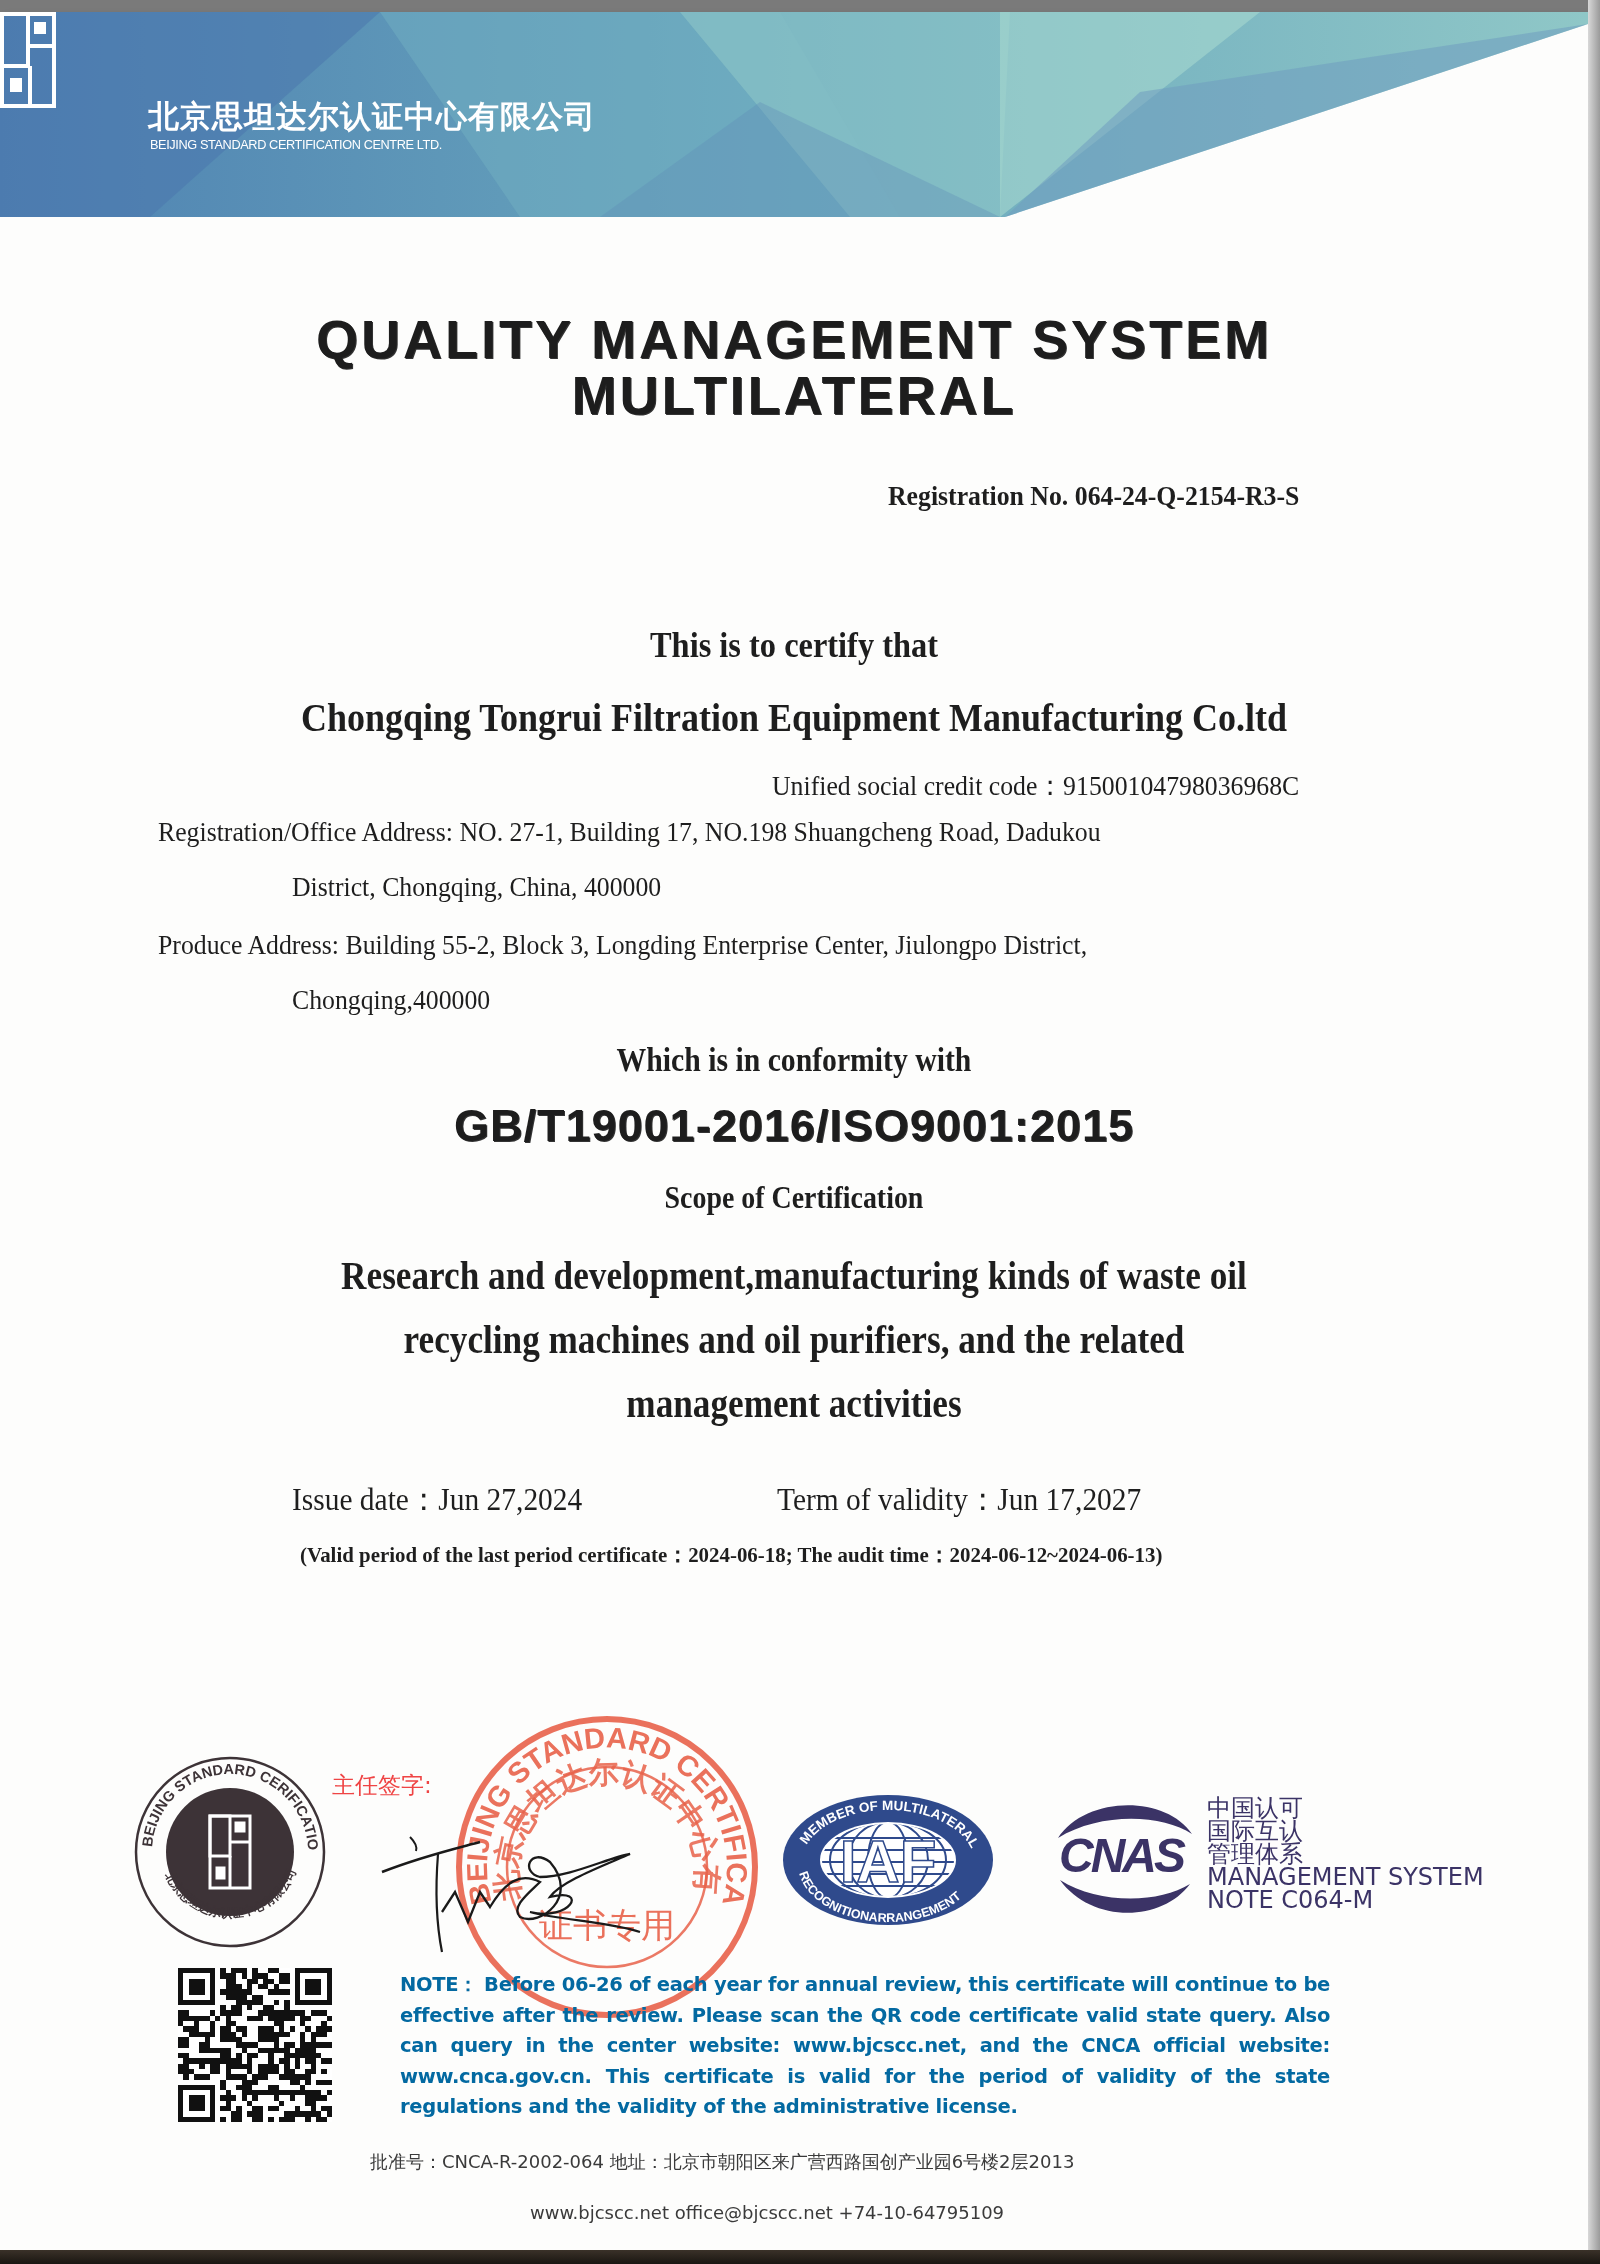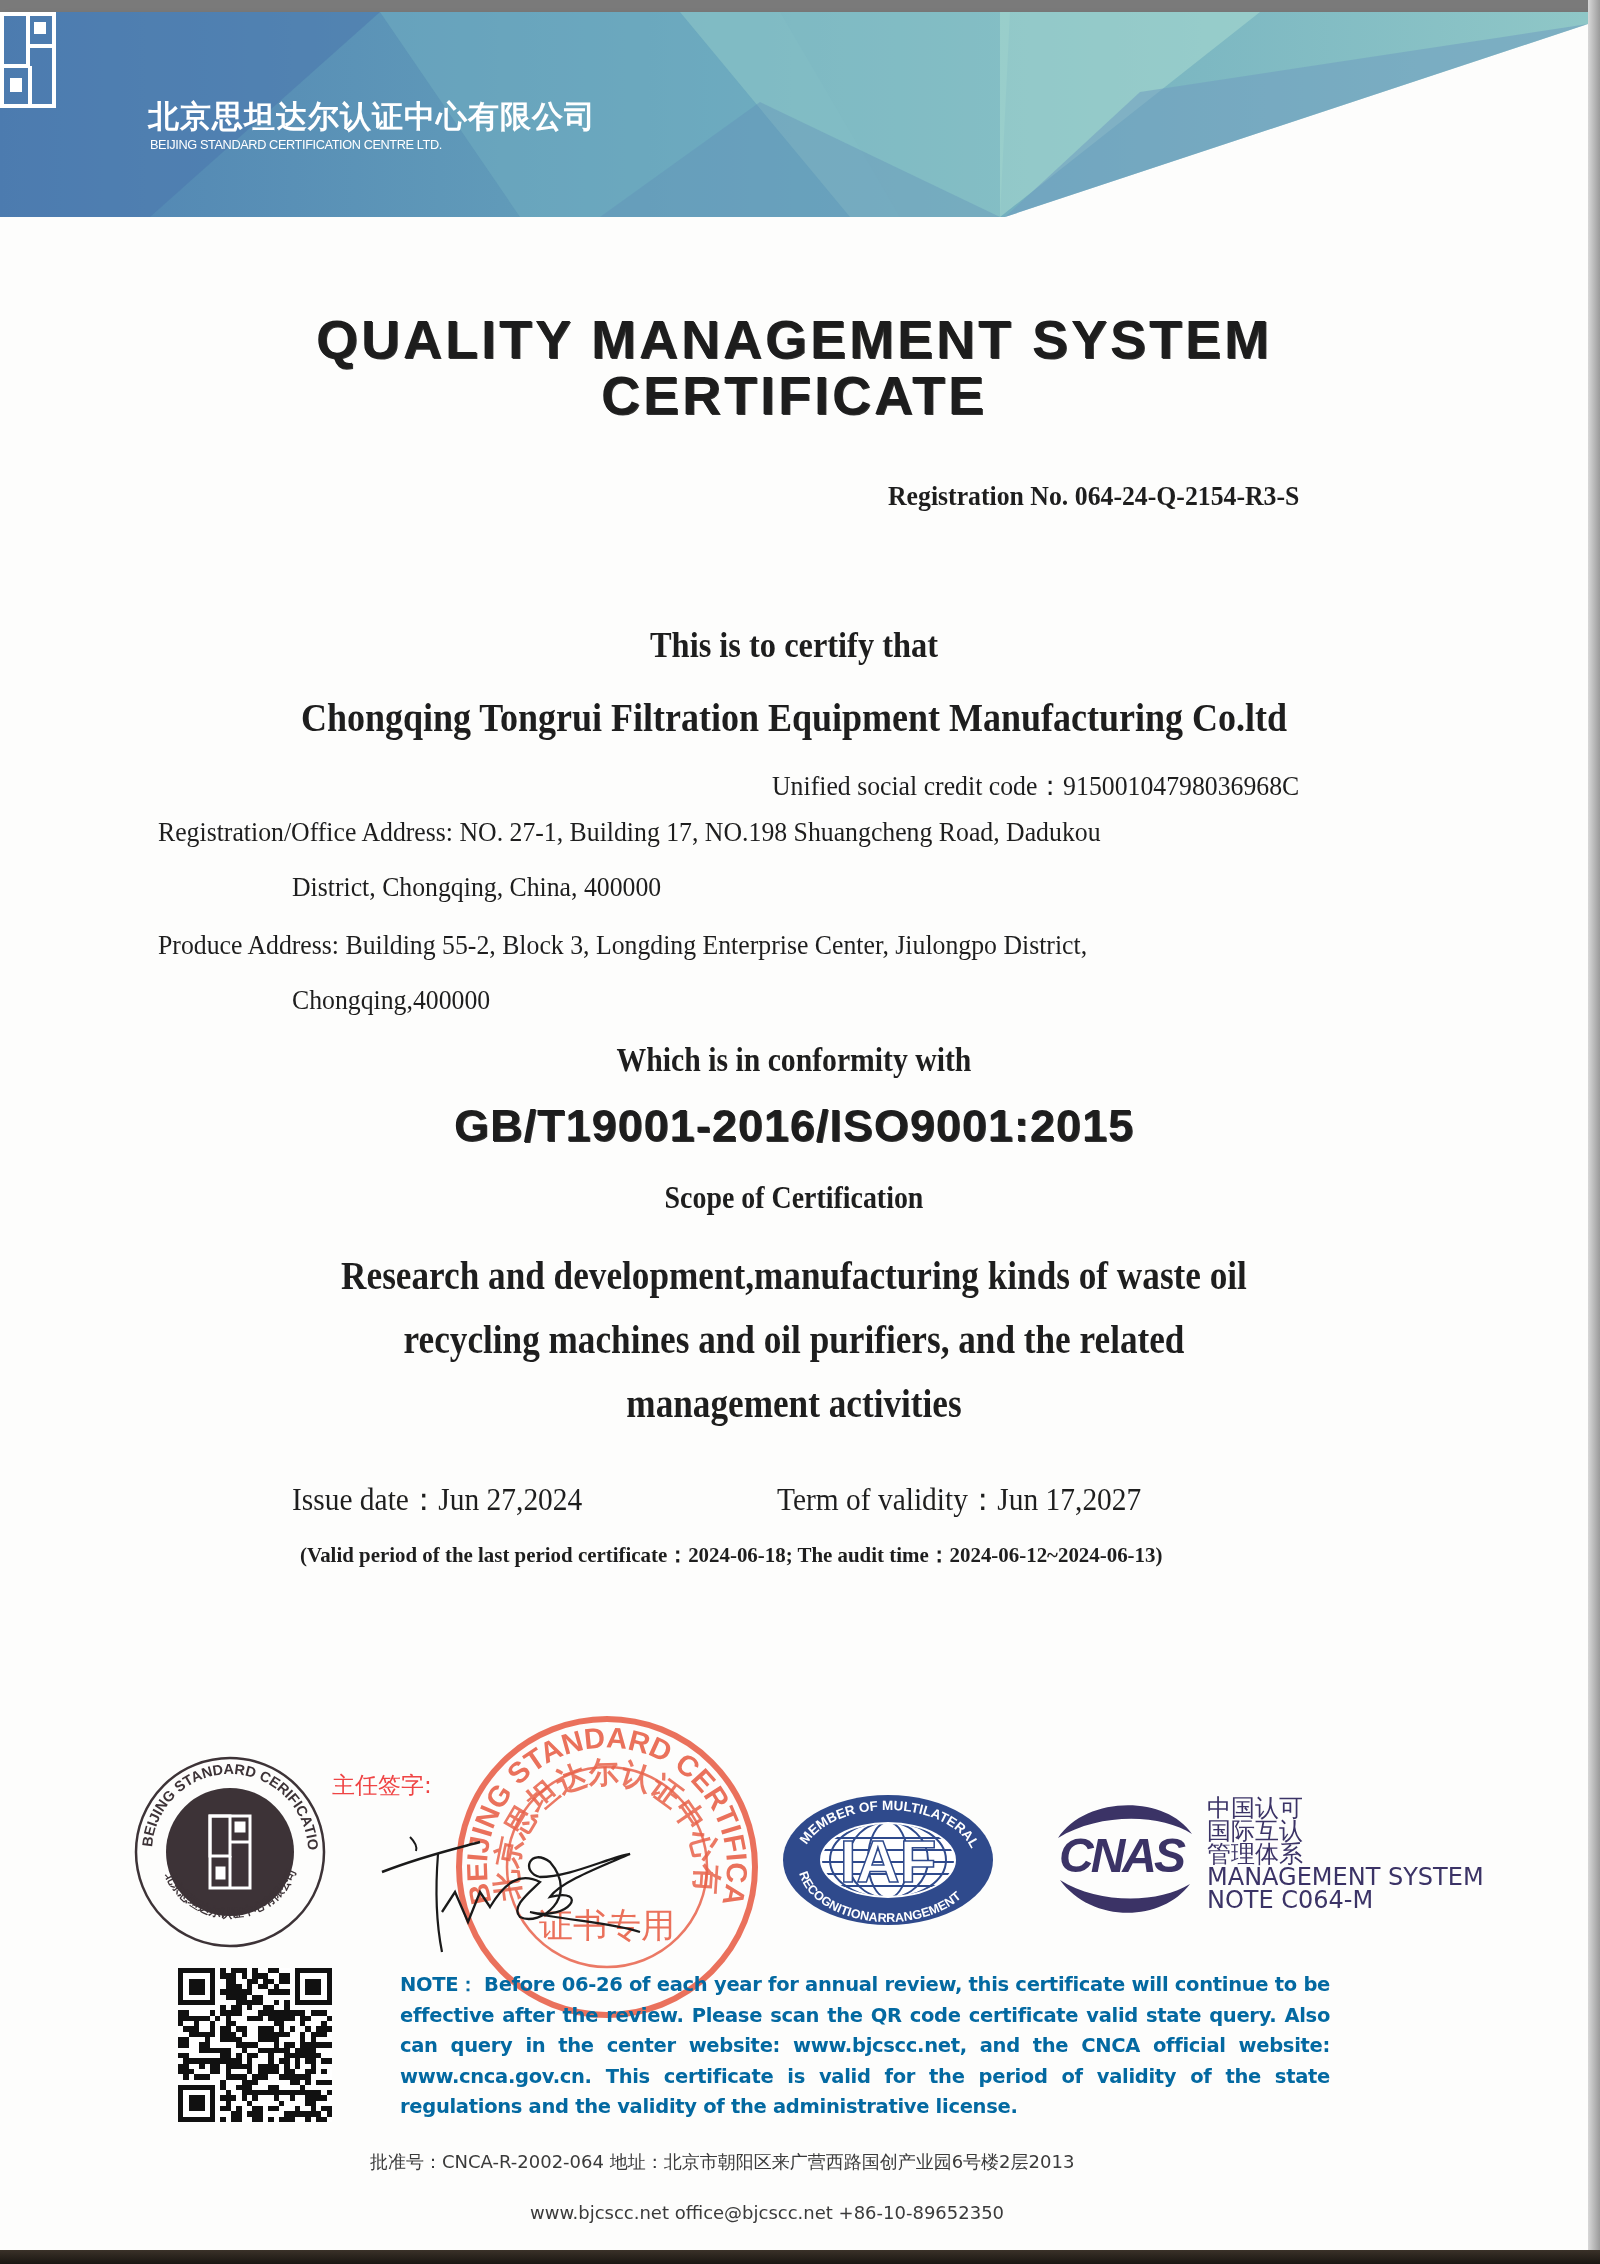--- a/index.html
+++ b/index.html
@@ -67,21 +67,21 @@
       <rect x="34" y="10" width="12" height="12" fill="#ffffff"></rect>
       <rect x="28" y="32" width="26" height="4" fill="#ffffff"></rect>
       <rect x="28" y="54" width="4" height="40" fill="#ffffff"></rect>
       <rect x="10" y="66" width="12" height="14" fill="#ffffff"></rect>
     </svg>
     <div class="cn-company">北京思坦达尔认证中心有限公司</div>
     <div class="en-company">BEIJING STANDARD CERTIFICATION CENTRE LTD.</div>
   </div>
 
   <div class="abs center title" style="top:300px;">QUALITY MANAGEMENT SYSTEM</div>
-  <div class="abs center title" style="top:356px;">CERTIFICATE</div>
+  <div class="abs center title" style="top:356px;">MULTILATERAL</div>
 
   <div class="abs reg serif-bold">
     <span>Registration  No.</span>
     <span>064-24-Q-2154-R3-S</span>
   </div>
 
   <div class="abs center serif-bold certify">This is to certify that</div>
   <div class="abs center serif-bold company">Chongqing Tongrui Filtration Equipment Manufacturing Co.ltd</div>
 
   <div class="abs serif credit">
@@ -557,17 +557,17 @@
       <rect x="22" y="0" width="7" height="7" fill="#111"></rect>
       <rect x="23" y="1" width="5" height="5" fill="#fff"></rect>
       <rect x="24" y="2" width="3" height="3" fill="#111"></rect>
       <rect x="0" y="22" width="7" height="7" fill="#111"></rect>
       <rect x="1" y="23" width="5" height="5" fill="#fff"></rect>
       <rect x="2" y="24" width="3" height="3" fill="#111"></rect>
     </svg>
 
   <div class="note">NOTE：  Before 06-26 of each year for annual review, this certificate will continue to be effective after the review. Please scan the QR code certificate valid state query. Also can query in the center website: www.bjcscc.net, and the CNCA official website: www.cnca.gov.cn. This certificate is valid for the period of validity of the state regulations and the validity of the administrative license.</div>
   <div class="approval">批准号：CNCA-R-2002-064  地址：北京市朝阳区来广营西路国创产业园6号楼2层2013</div>
-  <div class="contact">www.bjcscc.net  office@bjcscc.net  +86-10-89652350</div>
+  <div class="contact">www.bjcscc.net  office@bjcscc.net  +74-10-64795109</div>
 </div>
 
 <div id="right-shadow"></div>
 <div id="bottom-strip"></div>
 
 </body></html>

